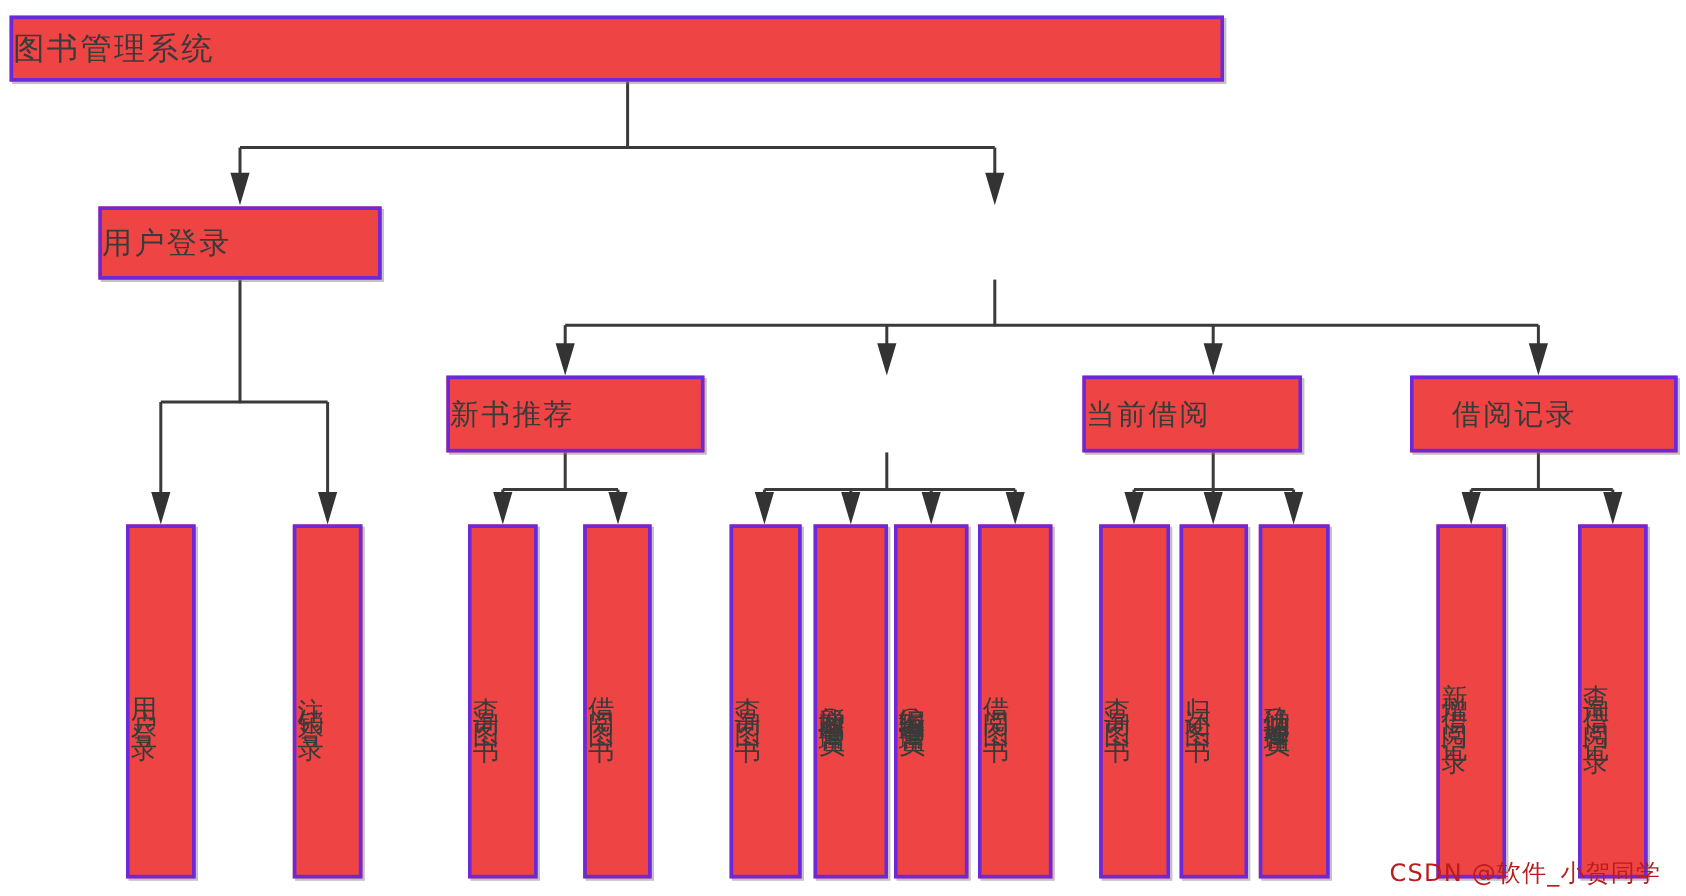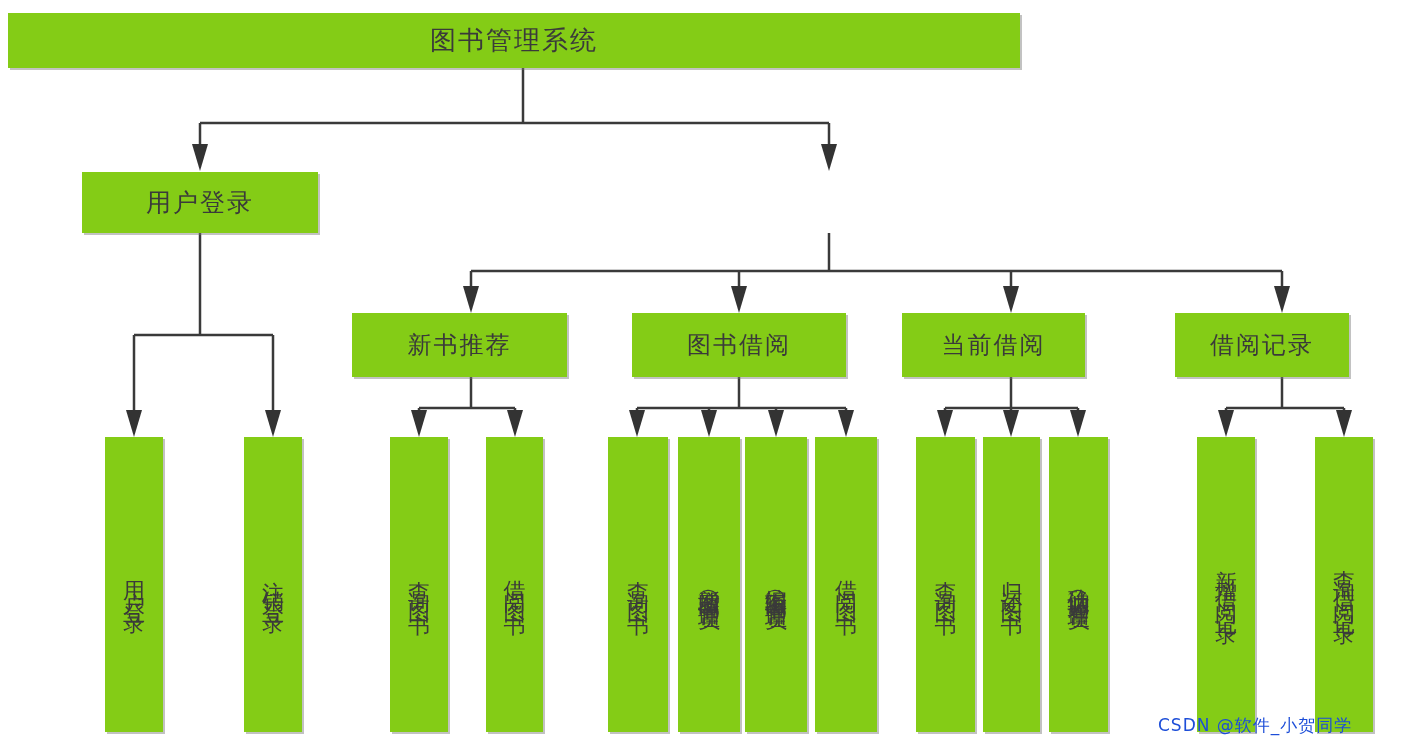--- a/index.html
+++ b/index.html
@@ -13,26 +13,26 @@
   }
   .connector-layer {
     position: absolute;
     left: 0; top: 0;
     width: 1405px; height: 747px;
     pointer-events: none;
   }
   .node {
     position: absolute;
     box-sizing: border-box;
-    background: #84cc16;
-    border: 3px solid #84cc16;
+    background: #ef4444;
+    border: 3px solid #6d28d9;
     box-shadow: 2px 2px 0 rgba(120,120,120,0.45);
     display: flex;
     align-items: center;
-    justify-content: center;
+    justify-content: flex-start;
     color: #3a3a3a;
   }
   .h-label {
     letter-spacing: 2px;
     white-space: nowrap;
   }
   .root-label  { font-size: 26px; }
   .l2-label    { font-size: 25px; }
   .l3-label    { font-size: 24px; }
   .v-text {
@@ -41,23 +41,23 @@
     font-size: 22px;
     line-height: 1;
     white-space: nowrap;
   }
   .ls-loose { letter-spacing: 11px; }
   .ls-tight { letter-spacing: 3px; }
   .watermark {
     position: absolute;
     left: 1158px;
     top: 714px;
-    font-size: 17px;
+    font-size: 20px;
     letter-spacing: 1px;
-    color: #1d4ed8;
+    color: #b91c1c;
     white-space: nowrap;
   }
   svg line { stroke: #3a3a3a; stroke-width: 2.5; }
   svg polygon { fill: #333333; stroke: none; }
 </style>
 </head>
 <body>
 
 <div class="canvas">
 
@@ -138,30 +138,27 @@
   </svg>
 
   <div class="node" style="left:8px; top:13px; width:1012px; height:55px;">
     <span class="h-label root-label">图书管理系统</span>
   </div>
 
   <div class="node" style="left:82px; top:172px; width:236px; height:61px;">
     <span class="h-label l2-label">用户登录</span>
   </div>
 
-  <div class="node" style="left:352px; top:313px; width:215px; height:64px;">
+  <div class="node" style="left:372px; top:313px; width:215px; height:64px;">
     <span class="h-label l3-label">新书推荐</span>
-  </div>
-  <div class="node" style="left:632px; top:313px; width:214px; height:64px;">
-    <span class="h-label l3-label">图书借阅</span>
   </div>
   <div class="node" style="left:902px; top:313px; width:183px; height:64px;">
     <span class="h-label l3-label">当前借阅</span>
   </div>
-  <div class="node" style="left:1175px; top:313px; width:174px; height:64px;">
+  <div class="node" style="left:1175px; top:313px; width:223px; height:64px;padding-left:32px;">
     <span class="h-label l3-label">借阅记录</span>
   </div>
 
   <div class="node" style="left:105px; top:437px; width:58px; height:295px;">
     <span class="v-text ls-loose">用户登录</span>
   </div>
   <div class="node" style="left:244px; top:437px; width:58px; height:295px;">
     <span class="v-text ls-loose">注销登录</span>
   </div>
 

